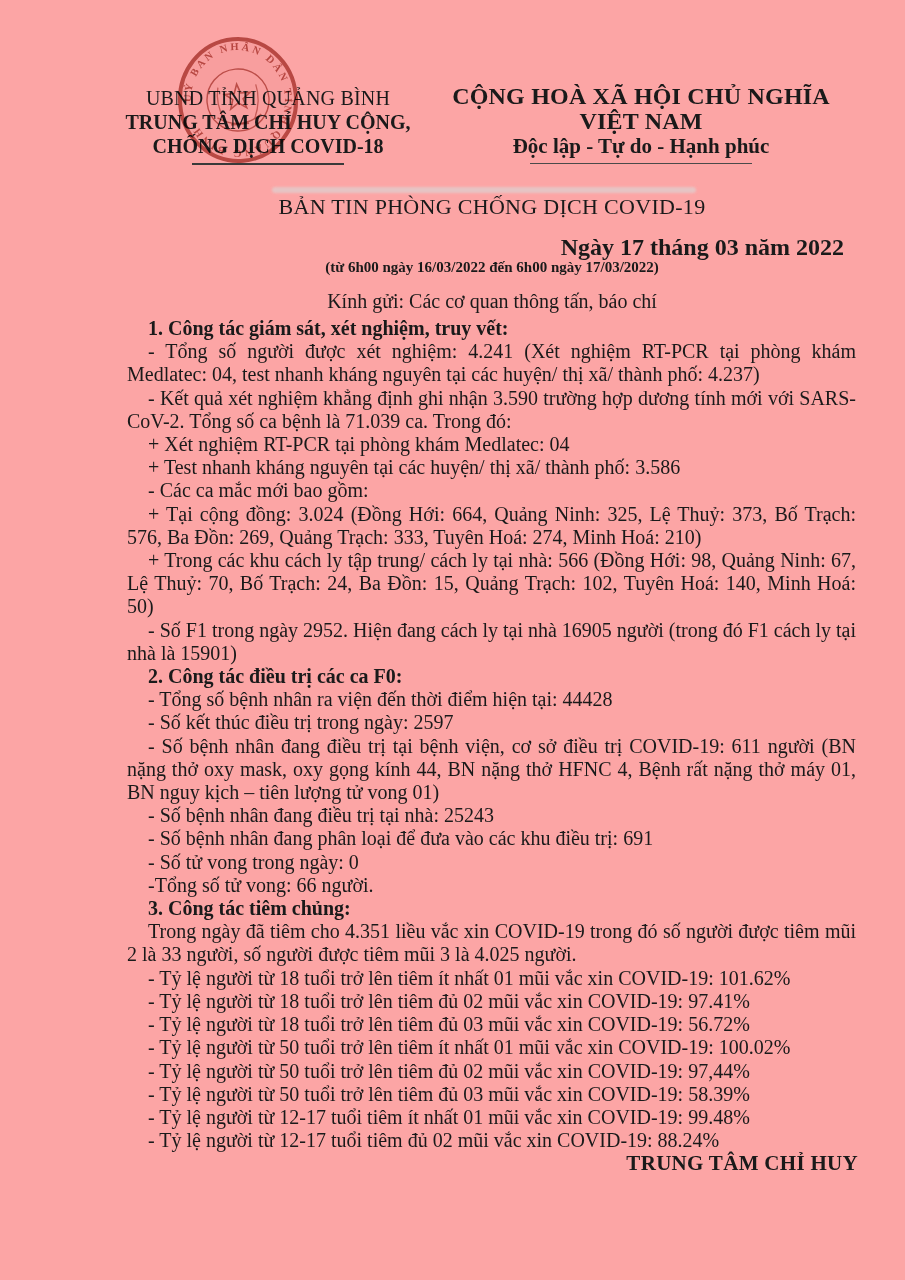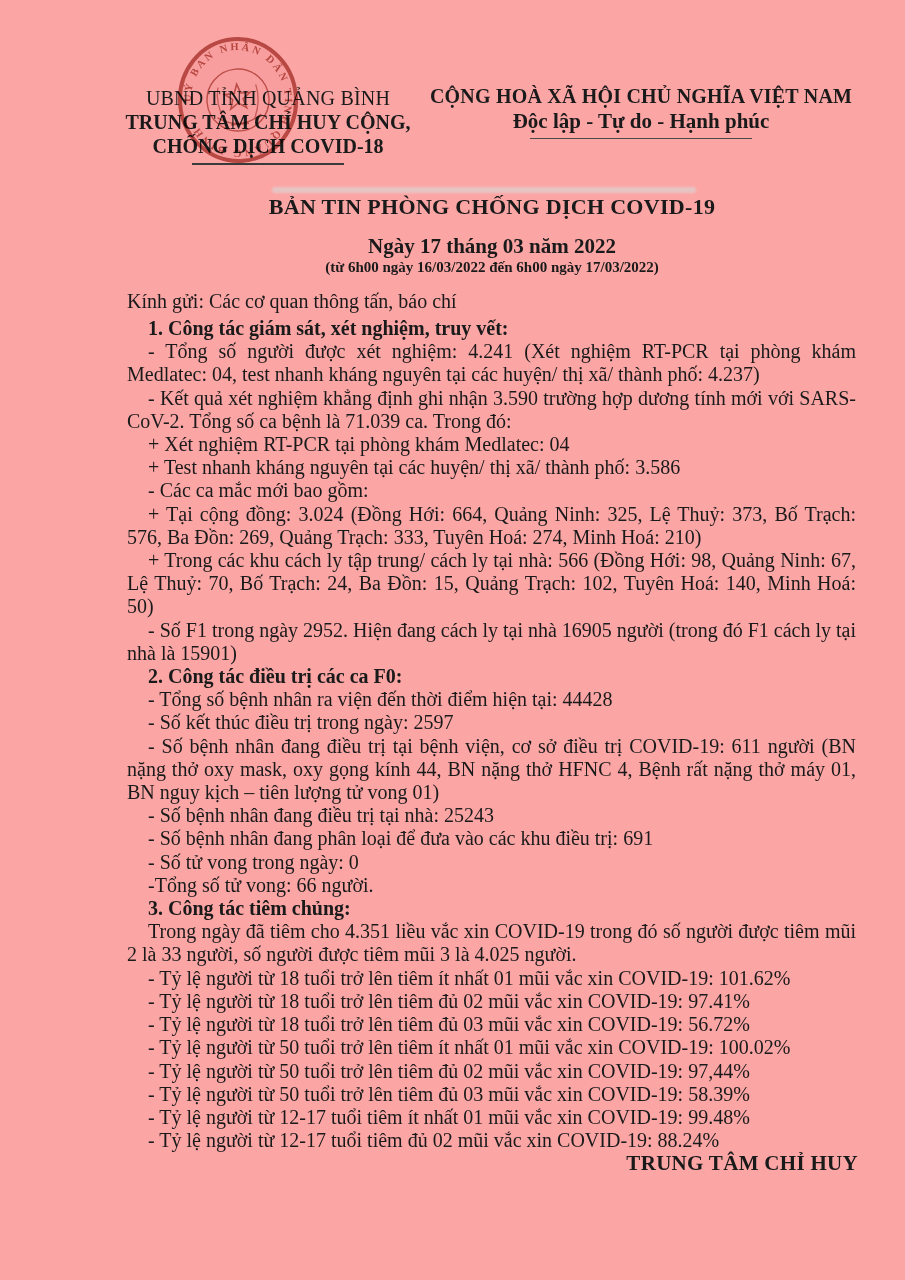--- a/index.html
+++ b/index.html
@@ -17,50 +17,50 @@
     position:absolute;left:103px;top:86px;width:330px;
     text-align:center;line-height:24px;font-size:20px;
   }
   .hdr-left .l1{font-weight:normal;letter-spacing:.2px;}
   .hdr-left .l2,.hdr-left .l3{font-weight:bold;}
   .hdr-left .rule{width:152px;height:0;border-bottom:2px solid #3a3a3a;margin:5px auto 0 auto;}
   .hdr-right{
     position:absolute;left:423px;top:84px;width:436px;
     text-align:center;
   }
-  .hdr-right .l1{font-weight:bold;font-size:20px;line-height:25px;letter-spacing:.2px;}
+  .hdr-right .l1{font-weight:bold;font-size:24px;line-height:25px;letter-spacing:.2px;}
   .hdr-right .l2{font-weight:bold;font-size:21px;line-height:25px;}
   .hdr-right .rule{width:222px;height:0;border-bottom:1.5px solid #4a4a4a;margin:4px auto 0 auto;}
   
   .seal{
     position:absolute;left:175px;top:36px;width:126px;height:128px;
     mix-blend-mode:multiply;opacity:.88;transform:rotate(-5deg);
     pointer-events:none;
   }
   
   .artifact{
     position:absolute;left:272px;top:187px;width:424px;height:6px;
     background:#d9d9d9;opacity:.6;filter:blur(1px);border-radius:3px;
   }
   
   .title-main{
     position:absolute;left:127px;top:194px;width:730px;
-    text-align:center;font-weight:bold;font-size:22px;letter-spacing:.3px;
+    text-align:center;font-weight:normal;font-size:22px;letter-spacing:.3px;
   }
   .title-date{
-    position:absolute;left:127px;top:234px;width:730px;
-    text-align:center;font-weight:bold;font-size:21px;
+    position:absolute;left:114px;top:234px;width:730px;
+    text-align:right;font-weight:bold;font-size:24px;
   }
   .title-period{
     position:absolute;left:127px;top:259px;width:730px;
     text-align:center;font-weight:bold;font-size:15px;
   }
   .title-recipient{
     position:absolute;left:127px;top:290px;width:730px;
-    text-align:left;font-size:20px;
+    text-align:center;font-size:20px;
   }
   
   .body-col{
     position:absolute;left:127px;top:317px;width:729px;
     font-size:20px;line-height:23.2px;text-align:justify;
   }
   .body-col p{margin:0;text-indent:21px;}
   .body-col p.sec{font-weight:bold;}
   
   .footer{

